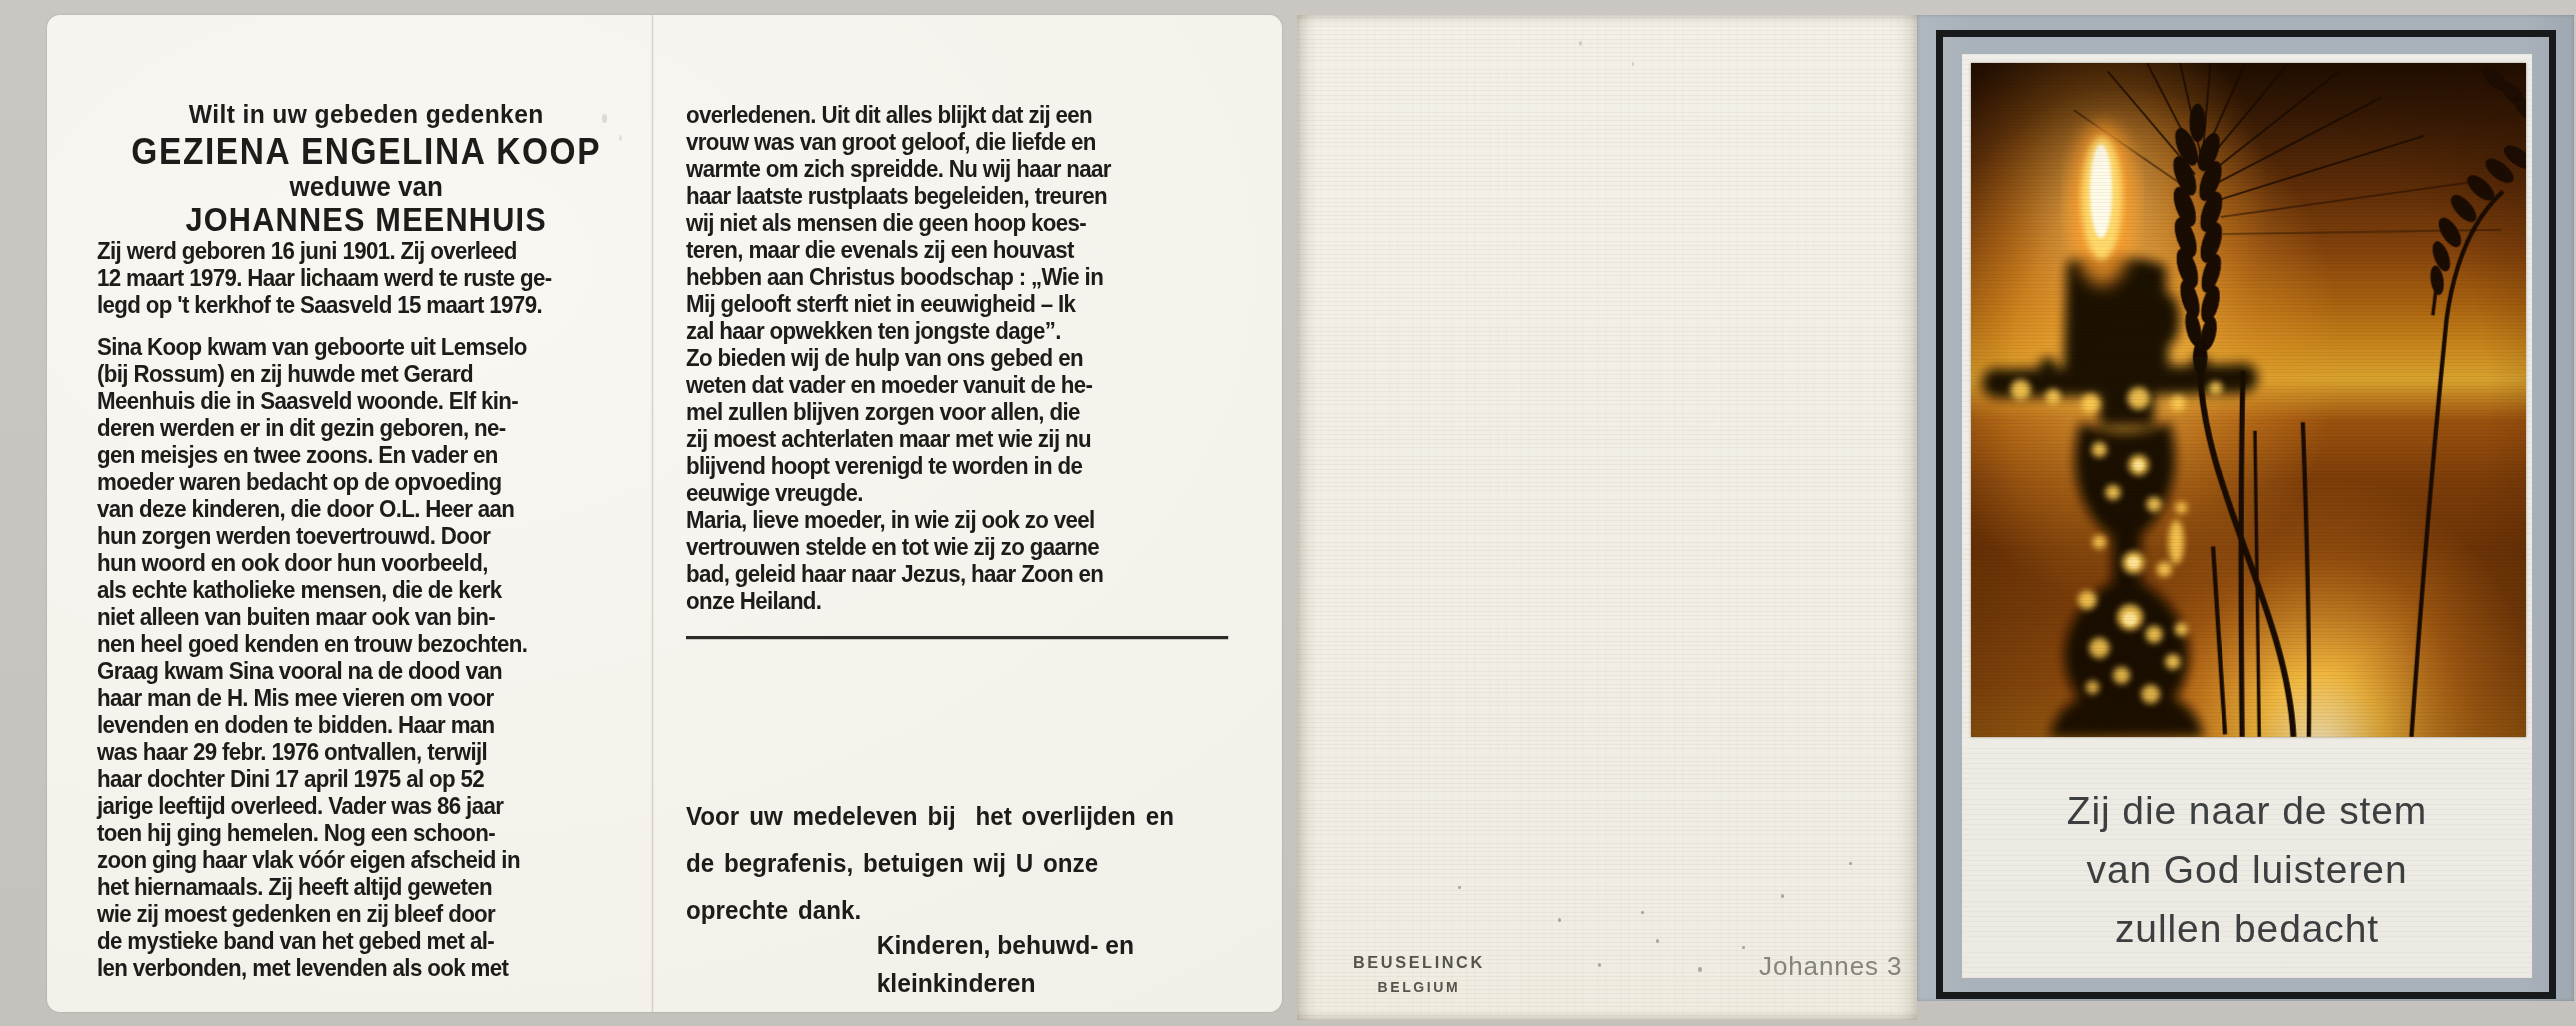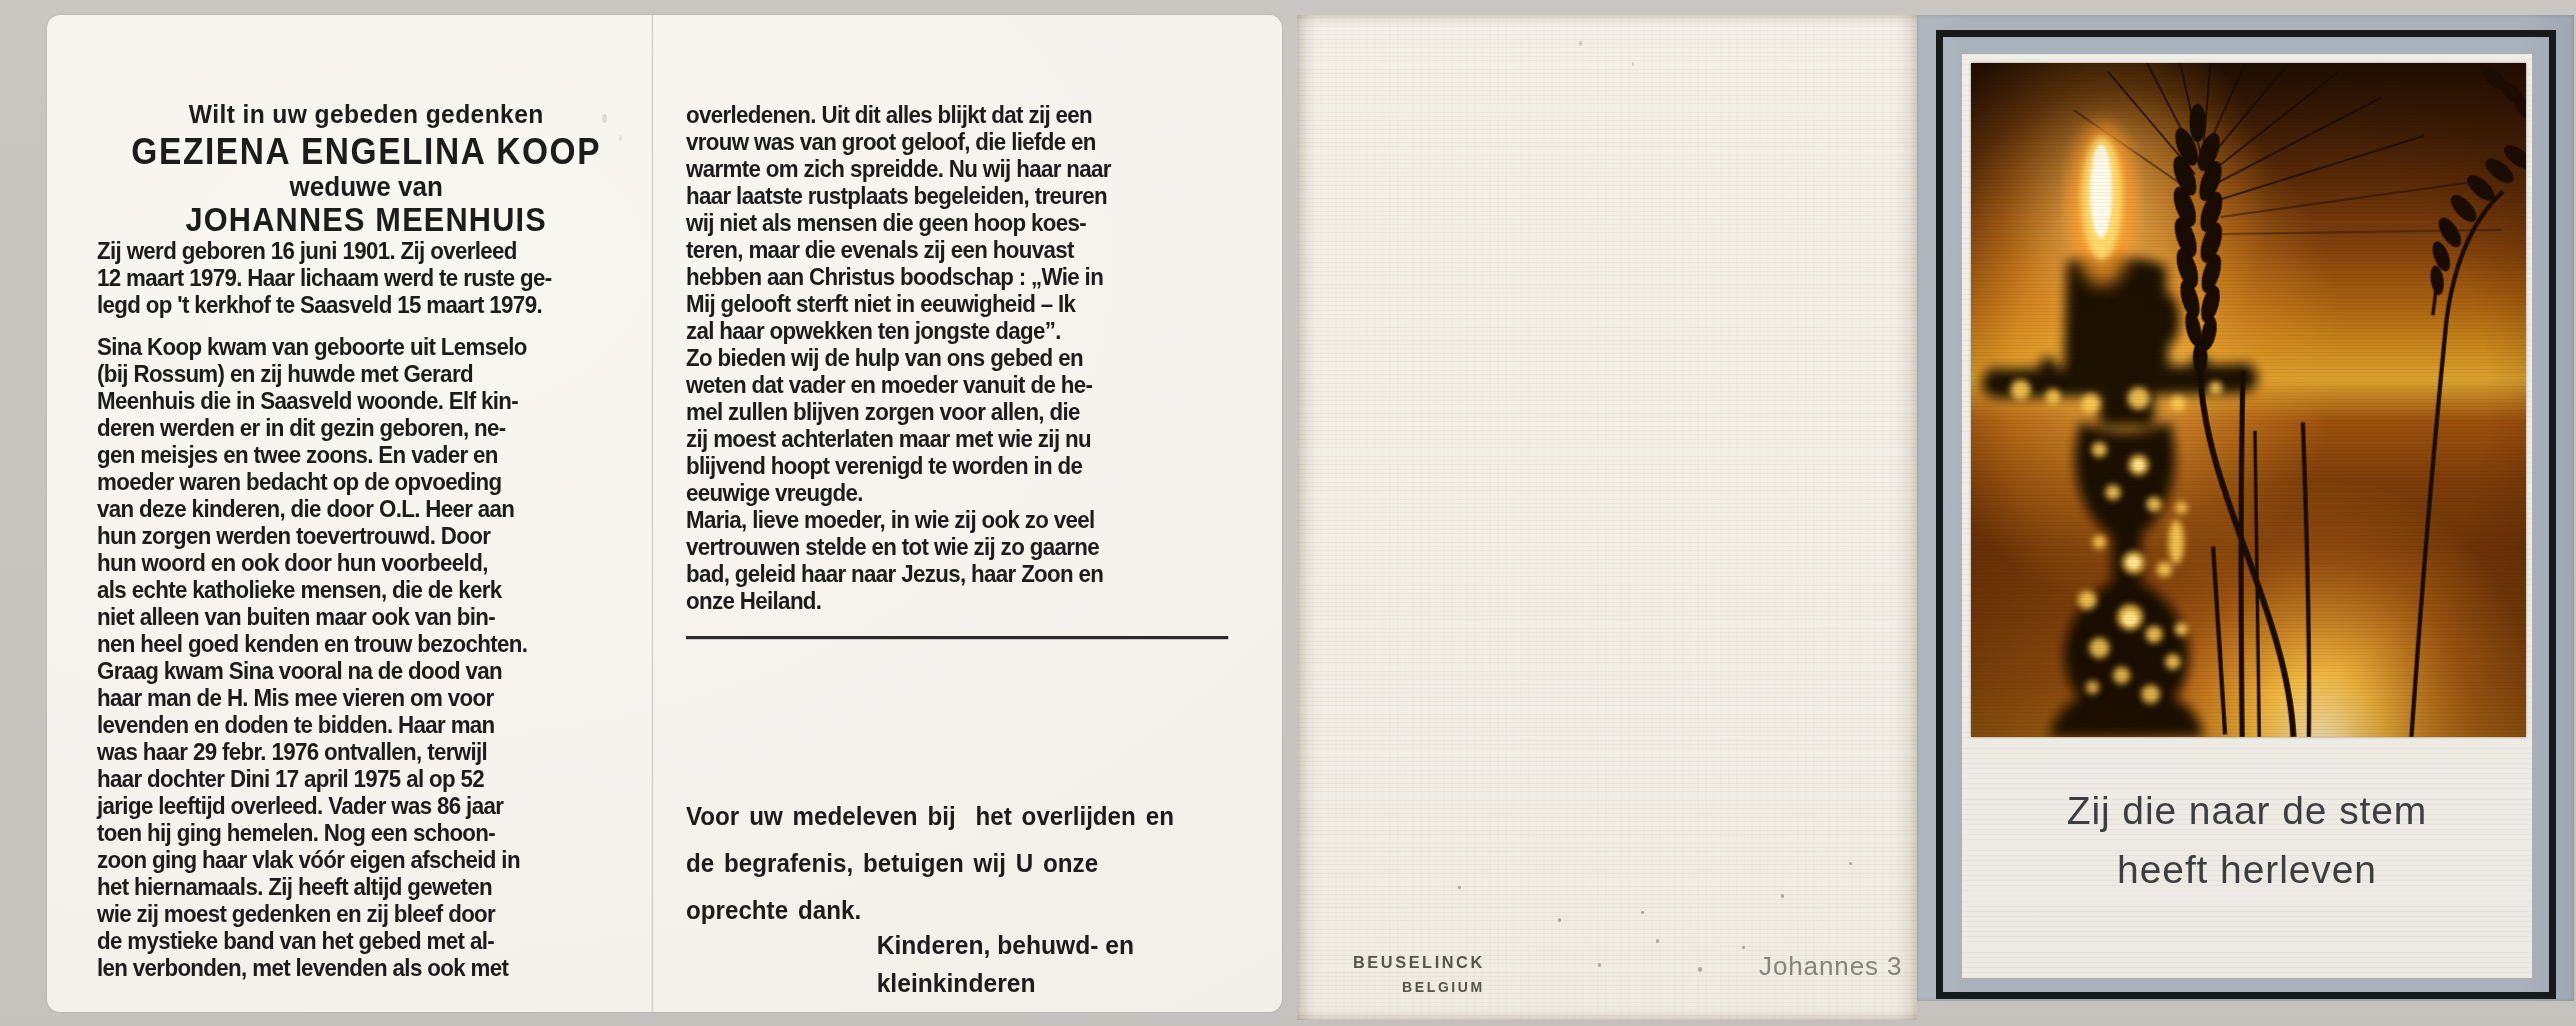--- a/index.html
+++ b/index.html
@@ -32,21 +32,21 @@
     white-space:pre;letter-spacing:0;}
   
   .card-back{position:absolute;left:1297px;top:15.4px;width:620px;height:1005px;
     background:
       repeating-linear-gradient(0deg,rgba(185,175,150,.14) 0 0.9px,rgba(0,0,0,0) 0.9px 4.3px),
       repeating-linear-gradient(90deg,rgba(200,190,168,.06) 0 1.7px,rgba(0,0,0,0) 1.7px 7.7px),
       linear-gradient(180deg,#f3f0e8 0%,#f1eee5 60%,#efece2 100%);
     box-shadow:inset 13.7px 0 17px -10.3px rgba(95,85,62,.38),inset -13.7px 0 19px -10.3px rgba(95,85,62,.32),
       inset 0 8.6px 12px -8.6px rgba(95,85,62,.25),inset 0 -8.6px 12px -8.6px rgba(95,85,62,.25);}
   .speck{position:absolute;border-radius:50%;background:#4a4336;opacity:.4;}
-  .printer{position:absolute;left:56px;top:935px;text-align:right;color:#565449;
+  .printer{position:absolute;left:56px;top:935px;text-align:center;color:#565449;
     font-weight:700;font-size:16.3px;line-height:25px;letter-spacing:2.6px;}
   .series{position:absolute;left:462px;top:936px;color:#85837a;font-size:26px;letter-spacing:0.9px;}
   
   .card-front{position:absolute;left:1917px;top:15.4px;width:657px;height:986px;
     background:linear-gradient(90deg,#b0b8bf 0%,#a9b2ba 8%,#a9b2ba 92%,#9fa8b0 100%);
     box-shadow:inset 0 0 3.4px rgba(60,65,72,.3);}
   .frame{position:absolute;left:19px;top:14.5px;width:620px;height:969px;
     border:7.7px solid #17191b;box-sizing:border-box;}
   .inner{position:absolute;left:45px;top:39px;width:570px;height:924px;
     background:
@@ -322,19 +322,20 @@
             <ellipse cx="153" cy="158" rx="24" ry="72" fill="#ffd96a" filter="url(#b4)"></ellipse>
             <ellipse cx="152" cy="150" rx="13" ry="55" fill="#fffbe8" filter="url(#b2)"></ellipse>
           </g>
 
           <rect x="0" y="0" width="649" height="788" fill="url(#gvig)"></rect>
         </svg>
         <div class="scanlines"></div>
       </div>
       <div class="verse">
         <div>Zij die naar de stem</div>
-        <div>heeft herleven</div>
+        <div>van God luisteren</div>
+        <div>zullen bedacht</div>
       </div>
     </div>
   </div>
 
 </div>
 
 
 </body></html>

